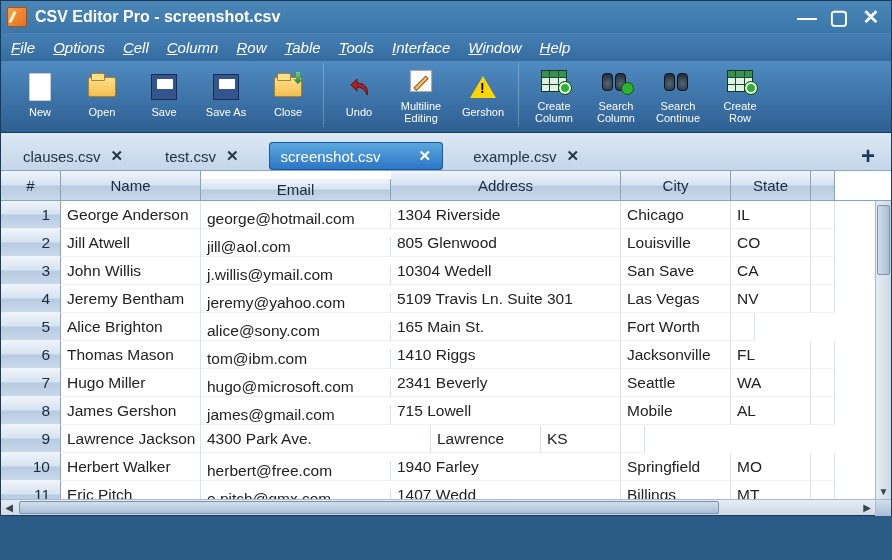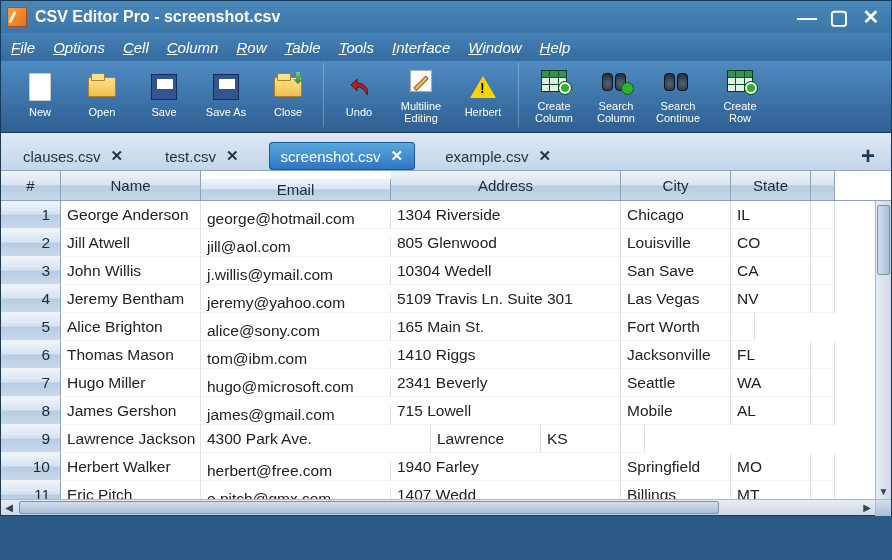--- a/index.html
+++ b/index.html
@@ -101,20 +101,21 @@
 }
 .tabstrip .tab {
   display: flex; align-items: center; height: 28px;
   padding: 0 12px; margin-right: 18px;
   font-size: 15px; color: #223344; cursor: pointer; border-radius: 4px;
 }
 .tabstrip .tab.active {
   background: linear-gradient(#5daadf, #2a74c4);
   color: #fff; font-weight: 500;
   box-shadow: inset 0 0 0 1px #1a5aa0;
+  gap: 28px;
 }
 .tabstrip .tab .close-x { margin-left: 10px; font-weight: bold; font-size: 15px; }
 .tabstrip .spacer { flex:1; }
 .tabstrip .add-tab { font-size: 24px; font-weight: bold; color: #1a3a56; cursor:pointer; padding:0 6px;}
 
 .grid-area { flex:1; display:flex; flex-direction:column; background:#fff; position:relative; }
 
 .grid-header {
   height: 30px; display:flex; align-items:stretch;
   border-bottom: 1px solid #8aa3bd;
@@ -248,21 +249,21 @@
                 <path d="M6 18 L16 8 L18 10 L8 20 Z" fill="#f5c56b" stroke="#a06020"></path>
               </svg></div>
           </div>
           <div class="tlabel">Multiline
 Editing</div>
         </div>
         <div class="tbutton">
           <div class="ticon">
             <div class="ic-warn"></div>
           </div>
-          <div class="tlabel">Herbert</div>
+          <div class="tlabel">Gershon</div>
         </div>
       </div>
       <div class="tgroup">
         <div class="tbutton">
           <div class="ticon">
             <div class="ic-grid ic-grid-badge">
               <span class="hdr"></span>
               <span class="hdr"></span>
               <span class="hdr"></span>
               <span></span>

